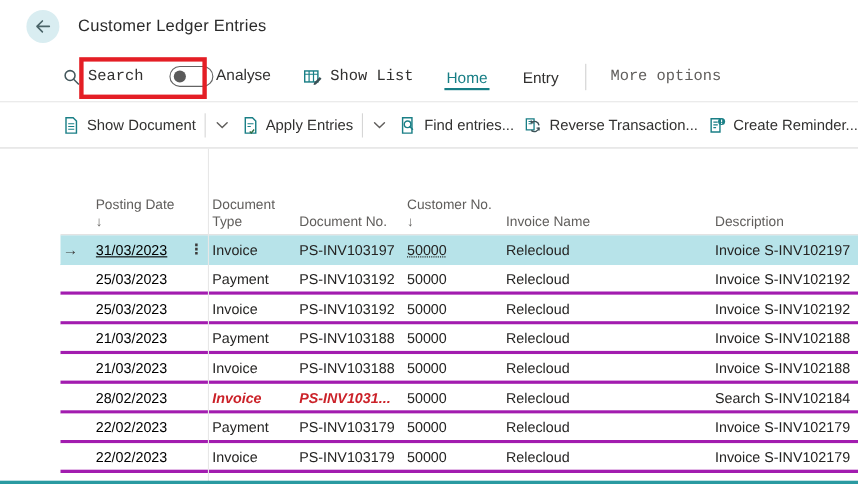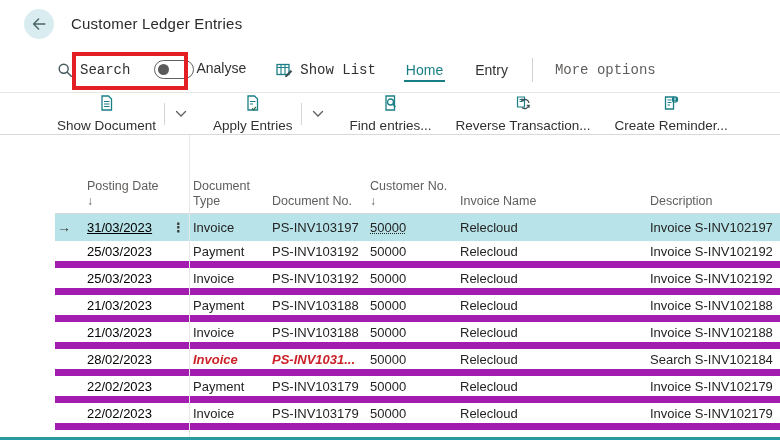--- a/index.html
+++ b/index.html
@@ -30,33 +30,33 @@
   .tab.active { color:#177e85; border-bottom:2px solid #177e85; padding-bottom:2px;text-align:right; }
   .vdivider { width:1px; height:24px; background:#d1d1d1; margin-left:22px; }
   .more-options { margin-left:22px; color:#605e5c; }
   .highlight-box { position:absolute; left:72px; top:5px; width:116px; height:38px;
     border:4px solid #e41e25; pointer-events:none; }
 
   
   .commandbar { height:42px; display:flex; align-items:center; padding-left:57px;
     border-bottom:1px solid #d9d9d9; background:#fff; }
   .cb-btn { display:flex; align-items:center; gap:7px; font-size:13.5px; color:#323130;
-    background:none; border:none; cursor:pointer; font-family:inherit; white-space:nowrap;flex-direction:column; }
+    background:none; border:none; cursor:pointer; font-family:inherit; white-space:nowrap; }
   .cb-sep { width:1px; height:22px; background:#d6d6d6; margin:0 8px; }
   .cb-chevron { background:none; border:none; cursor:pointer; display:flex; align-items:center; padding:2px; }
   .cb-gap { width:24px; }
 
   
   .grid-cols { display:grid; grid-template-columns:32px 79px 24px 82px 98px 90px 190px 1fr; }
   .thead { height:79px; margin-left:55px; border-bottom:1px solid #d8d8d8;
     align-items:end; padding-bottom:2px; }
   .th { font-size:12.5px; color:#605e5c; line-height:15px; padding-bottom:2px; cursor:pointer; }
   .th .sort { display:block; font-size:12px; color:#605e5c; }
   .rows { }
-  .row { height:27px; margin-left:55px; align-items:center; border-bottom:7px solid #a21caf;
+  .row { height:27px; margin-left:55px; align-items:center; border-bottom:3px solid #a21caf;
     font-size:13px; background:#fff; }
   .row.selected { background:#b7e3e9; border-bottom:1px solid #b7e3e9; }
   .cell { overflow:hidden; white-space:nowrap; cursor:default; }
   .marker { color:#3b3a39; font-size:14px; padding-left:2px; }
   .date { color:#000000; cursor:pointer; }
   .row.selected .date span { text-decoration:underline; }
   .menu-dots { color:#3b3a39; font-size:13px; text-align:left; padding-left:6px;
     letter-spacing:0; cursor:pointer; font-weight:bold; }
   .type { padding-left:3px; }
   .row.selected .custno span { text-decoration:underline dotted; text-decoration-thickness:1px; }

